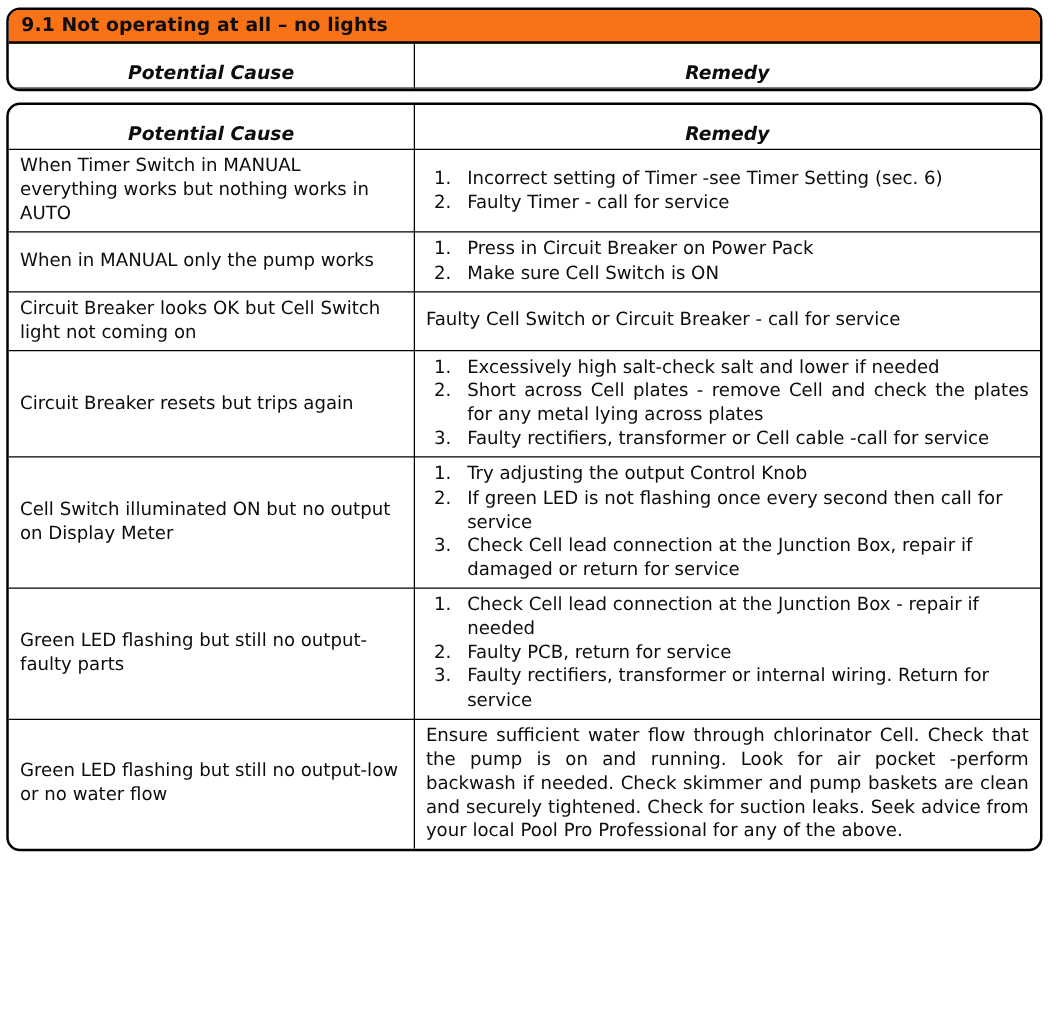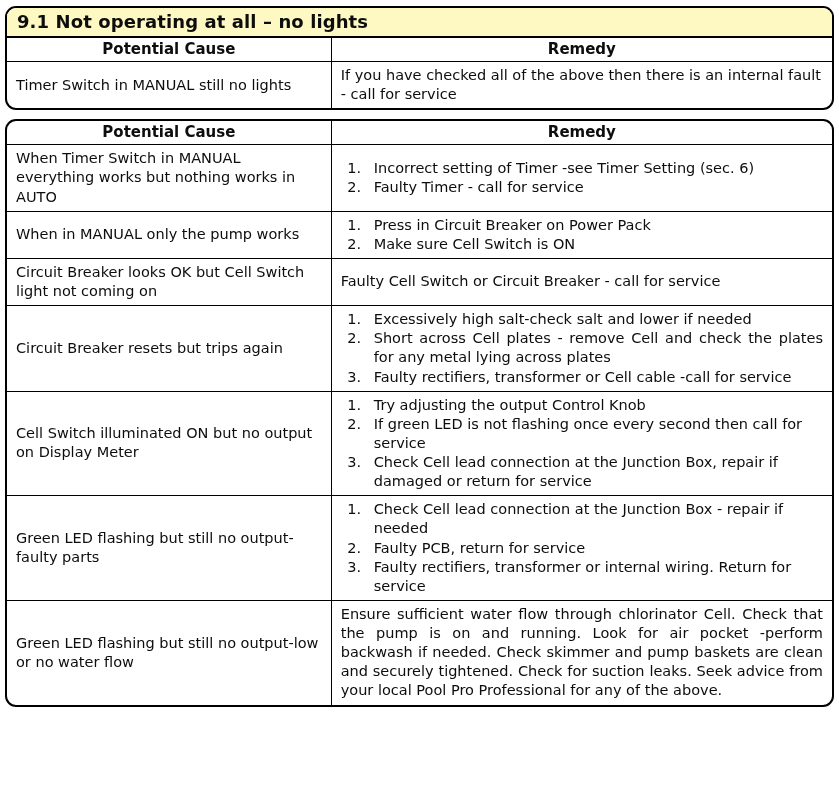--- a/index.html
+++ b/index.html
@@ -13,38 +13,39 @@
   }
   .section {
     border: 2px solid #000;
     border-radius: 11px;
     overflow: hidden;
     background: #fff;
     margin-bottom: 9px;
   }
   .section:last-child { margin-bottom: 0; }
   .section-title {
-    background: #fef9c3;
+    background: #f97316;
     font-weight: bold;
-    font-size: 18px;
+    font-size: 15px;
     padding: 3px 10px 4px 10px;
     border-bottom: 2px solid #000;
     letter-spacing: 0.1px;
   }
   table.tbl {
     border-collapse: collapse;
     width: 100%;
   }
   col.c-cause { width: 39.3%; }
   .tbl th {
     font-size: 15px;
     font-weight: bold;
-    padding: 2px 4px 3px 4px;
+    padding: 14px 4px 3px 4px;
     border: 1.5px solid #000;
     border-top: none;
+    font-style: italic;
   }
   .tbl td {
     border: 1.5px solid #000;
     padding: 4px 9px;
     vertical-align: middle;
     line-height: 1.32;
   }
   .tbl th:first-child, .tbl td:first-child { border-left: none; }
   .tbl th:last-child,  .tbl td:last-child  { border-right: none; margin-left: 29px; }
   .tbl tbody tr:last-child td { border-bottom: none; }
@@ -68,24 +69,20 @@
         <col class="c-cause">
         <col class="c-remedy">
       </colgroup>
     <thead>
       <tr>
         <th>Potential Cause</th>
         <th>Remedy</th>
       </tr>
     </thead>
     <tbody>
-      <tr>
-        <td class="cause">Timer Switch in MANUAL still no lights</td>
-        <td class="remedy">If you have checked all of the above then there is an internal fault - call for service</td>
-      </tr>
     </tbody>
   </table>
 </div>
 
 <div class="section">
   <table class="tbl">
     <colgroup>
         <col class="c-cause">
         <col class="c-remedy">
       </colgroup>

